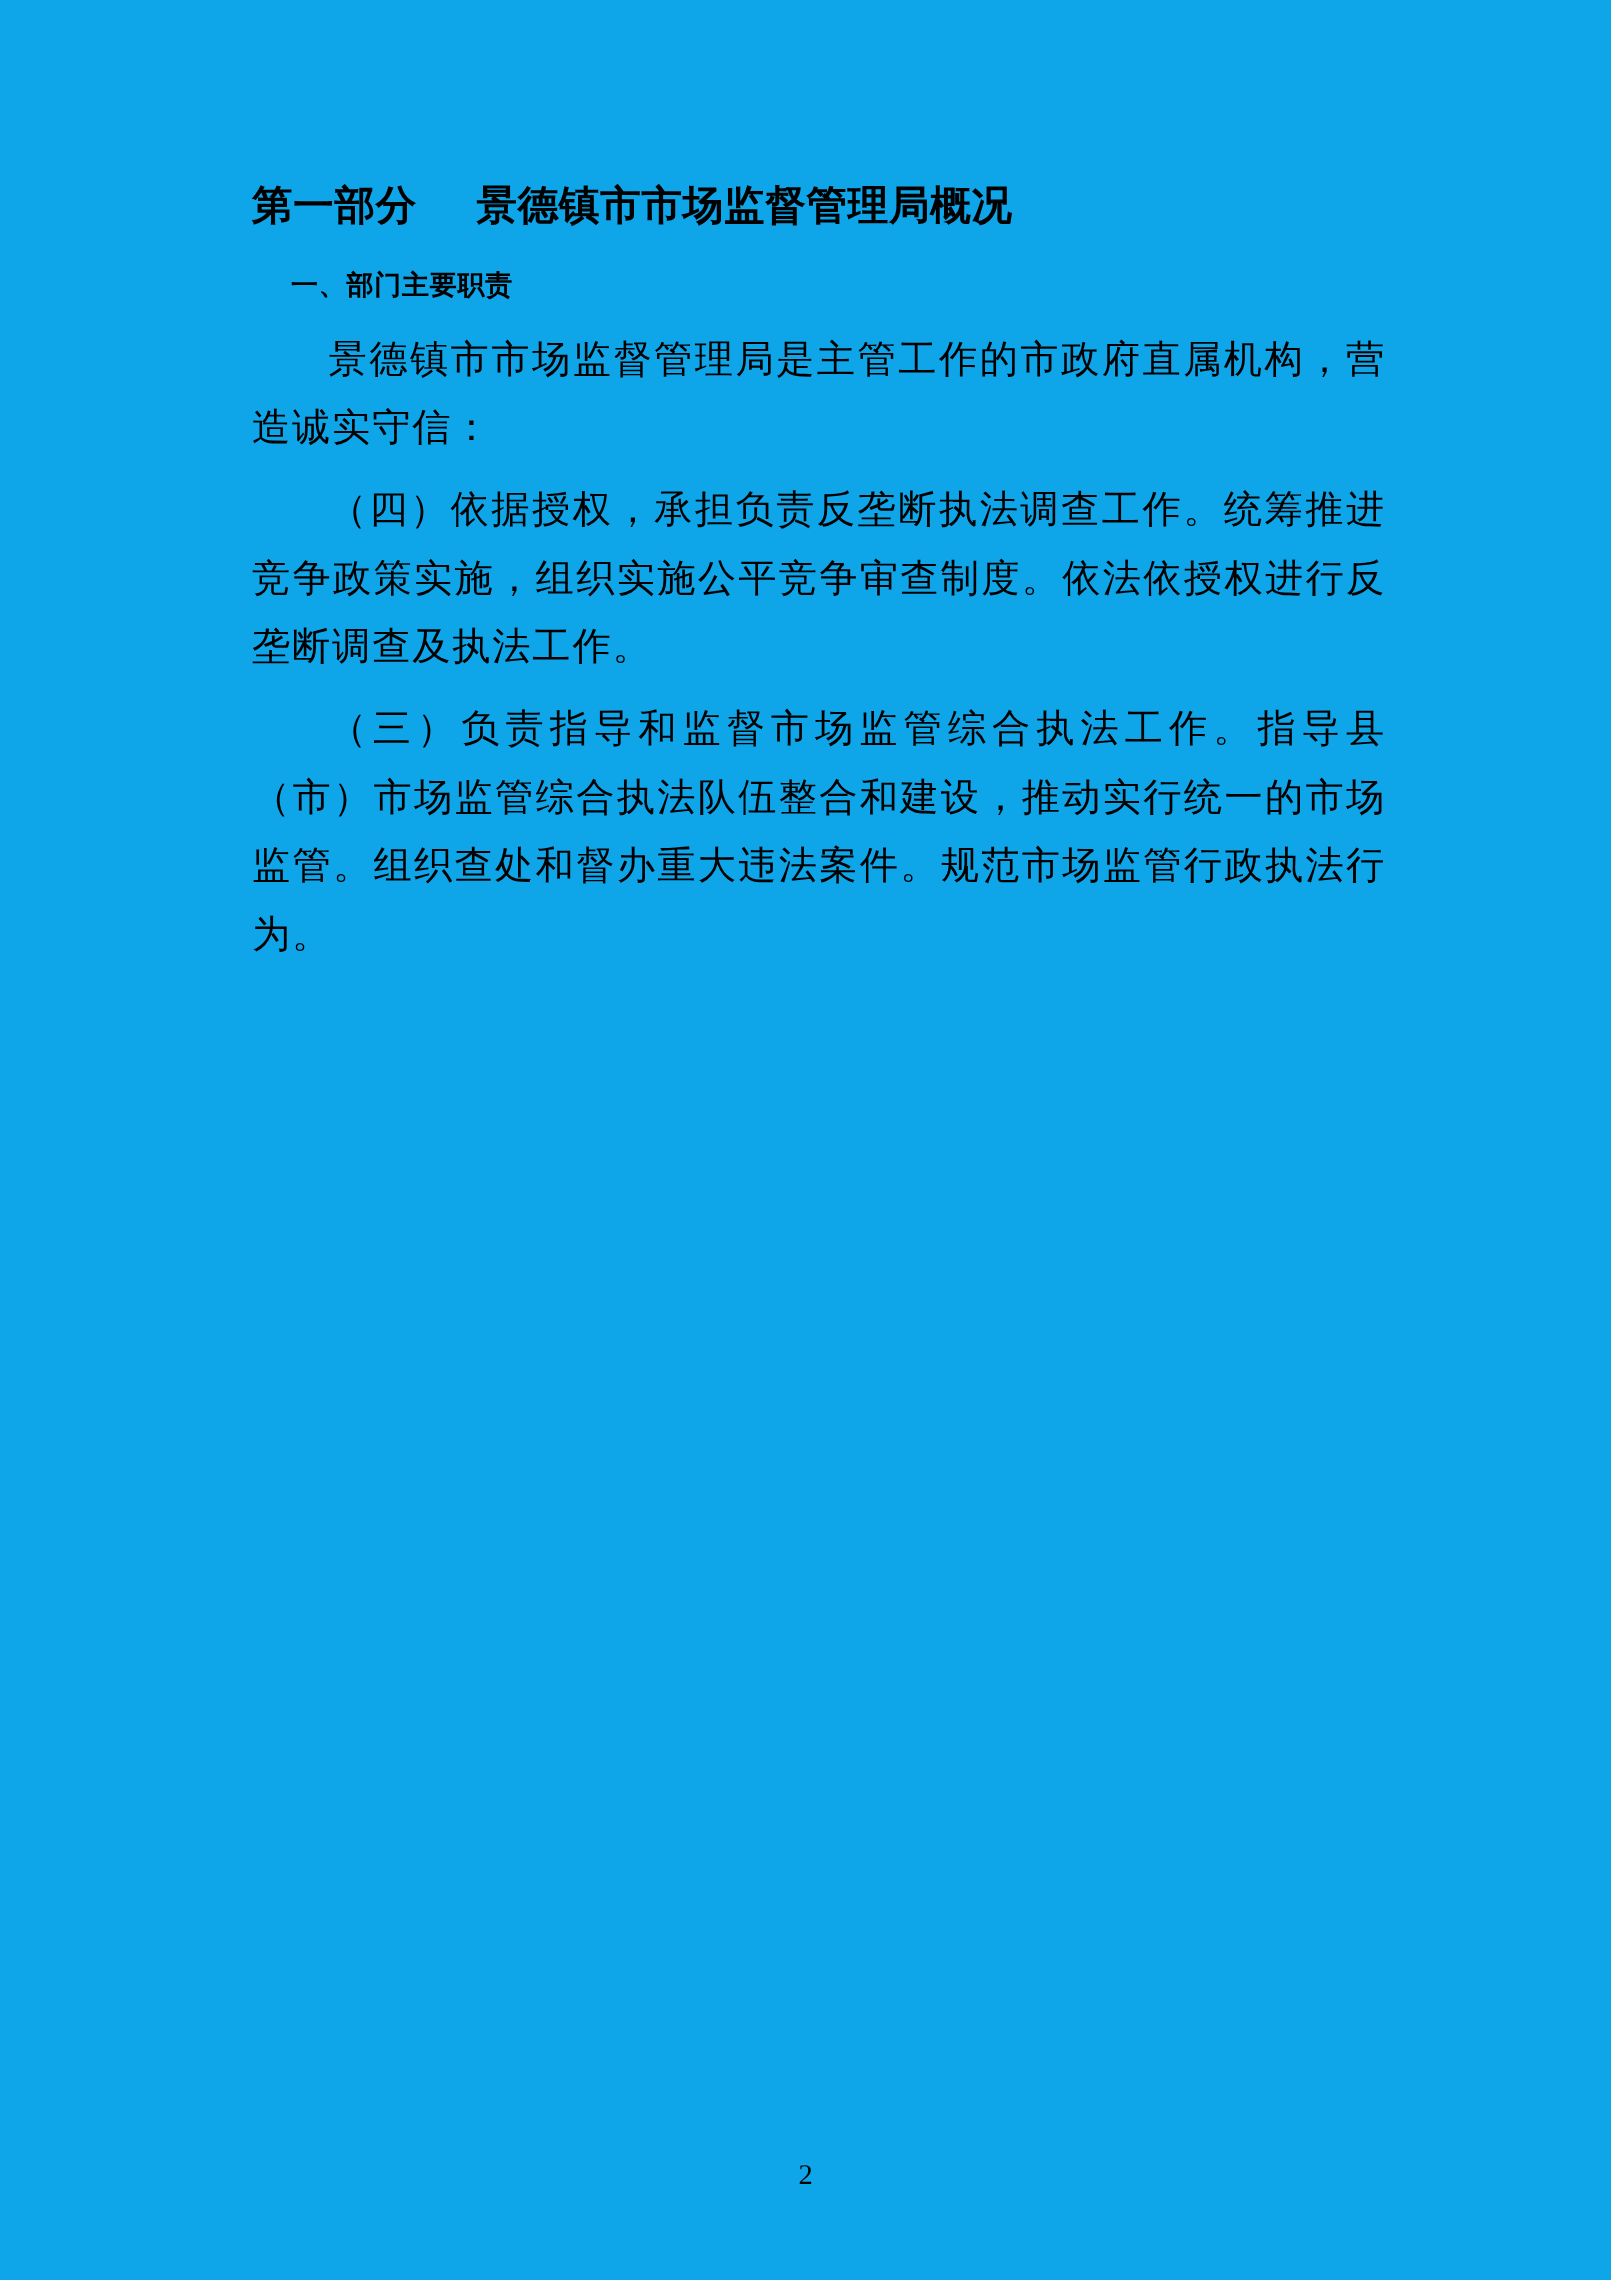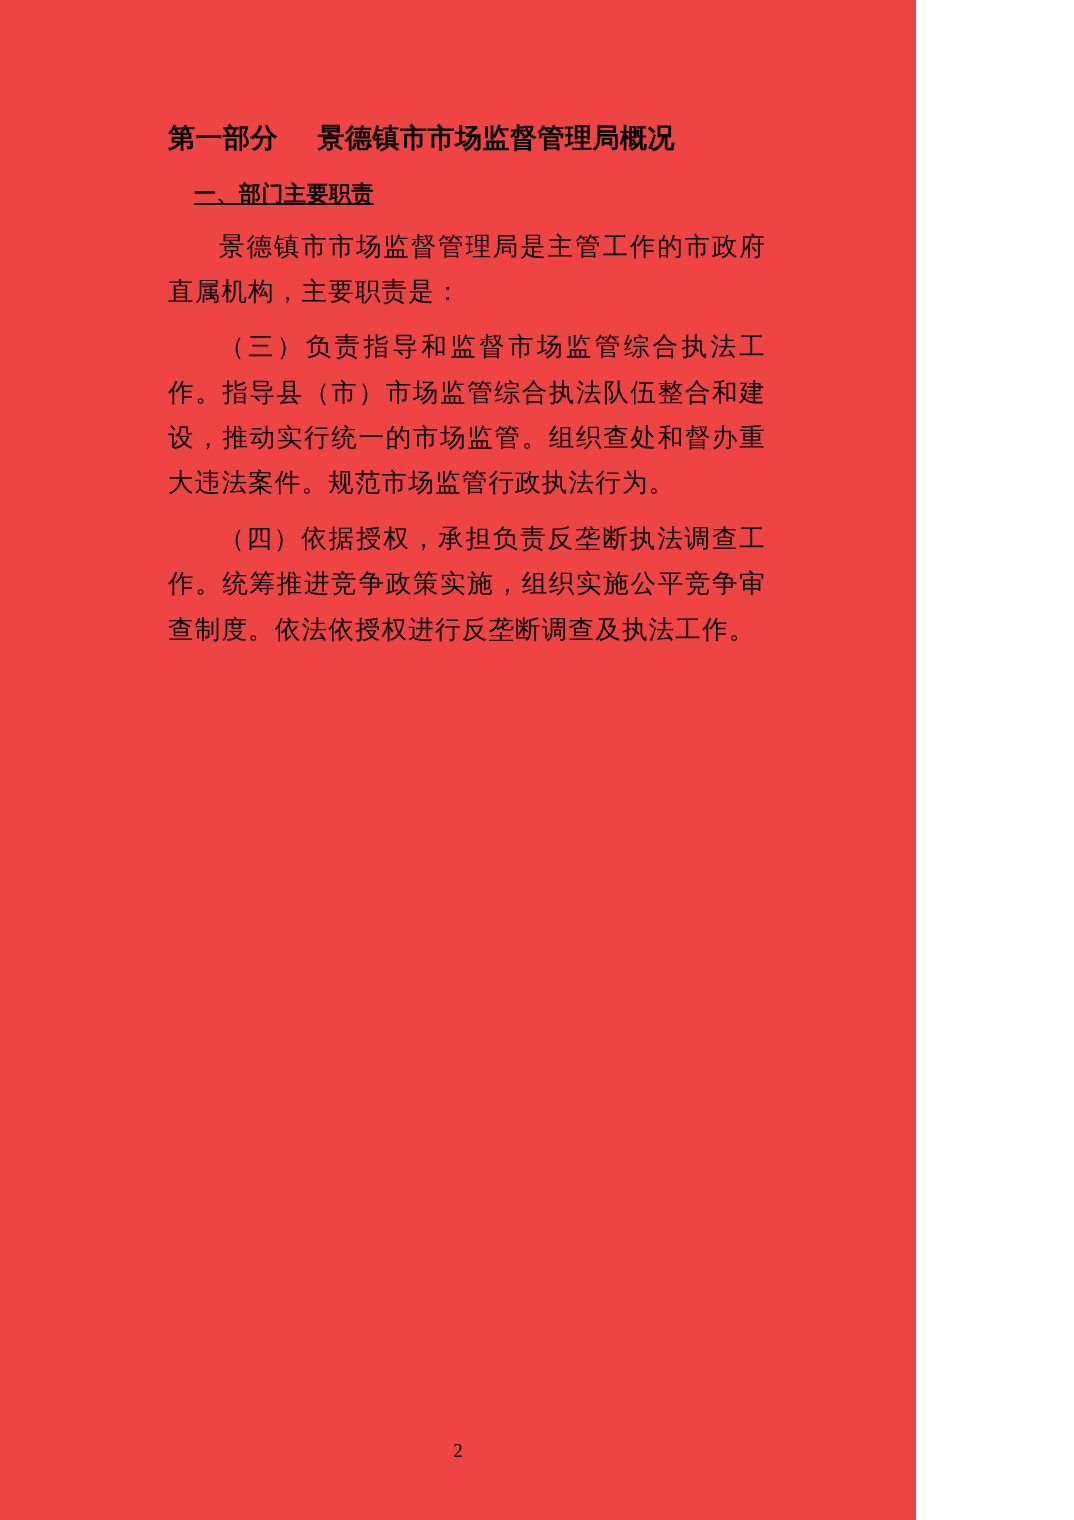--- a/index.html
+++ b/index.html
@@ -6,47 +6,46 @@
     margin: 0;
     padding: 0;
     background: #ffffff;
   }
   body {
     font-family: "DejaVu Sans", "Liberation Sans", sans-serif;
     color: #000000;
   }
   .page {
     position: relative;
-    width: 916px;
+    width: 1074px;
     height: 1520px;
-    background: #ef4444;
+    background: #0ea5e9;
     box-sizing: border-box;
     padding: 118px 150px 60px 168px;
     overflow: hidden;
   }
   .doc-body {
     position: relative;
   }
   h1.section-title {
     font-size: 27px;
     font-weight: bold;
     margin: 0 0 0 0;
     line-height: 1.5;
     letter-spacing: 0.5px;
     white-space: pre;
   }
   h2.sub-title {
-    font-size: 22px;
+    font-size: 18px;
     font-weight: bold;
     margin: 18px 0 0 0;
     line-height: 1.5;
     padding-left: 26px;
     letter-spacing: 0.5px;
     white-space: pre;
-    text-decoration: underline;
   }
   p.para {
     font-size: 25.5px;
     line-height: 1.78;
     margin: 10px 0 0 0;
     text-align: justify;
     text-justify: inter-ideograph;
     text-indent: 2em;
     letter-spacing: 1.2px;
     word-break: break-all;
@@ -68,25 +67,25 @@
 </head>
 <body>
 
 <div class="page">
   <div class="doc-body">
 
     <h1 class="section-title">第一部分    景德镇市市场监督管理局概况</h1>
 
     <h2 class="sub-title">一、部门主要职责</h2>
 
-    <p class="para first-para">景德镇市市场监督管理局是主管工作的市政府直属机构，主要职责是：</p>
+    <p class="para first-para">景德镇市市场监督管理局是主管工作的市政府直属机构，营造诚实守信：</p>
 
 
 
+    <p class="para">（四）依据授权，承担负责反垄断执法调查工作。统筹推进竞争政策实施，组织实施公平竞争审查制度。依法依授权进行反垄断调查及执法工作。</p>
+
     <p class="para">（三）负责指导和监督市场监管综合执法工作。指导县（市）市场监管综合执法队伍整合和建设，推动实行统一的市场监管。组织查处和督办重大违法案件。规范市场监管行政执法行为。</p>
-
-    <p class="para">（四）依据授权，承担负责反垄断执法调查工作。统筹推进竞争政策实施，组织实施公平竞争审查制度。依法依授权进行反垄断调查及执法工作。</p>
 
 
   </div>
 
   <div class="page-number">2</div>
 </div>
 
 </body></html>

